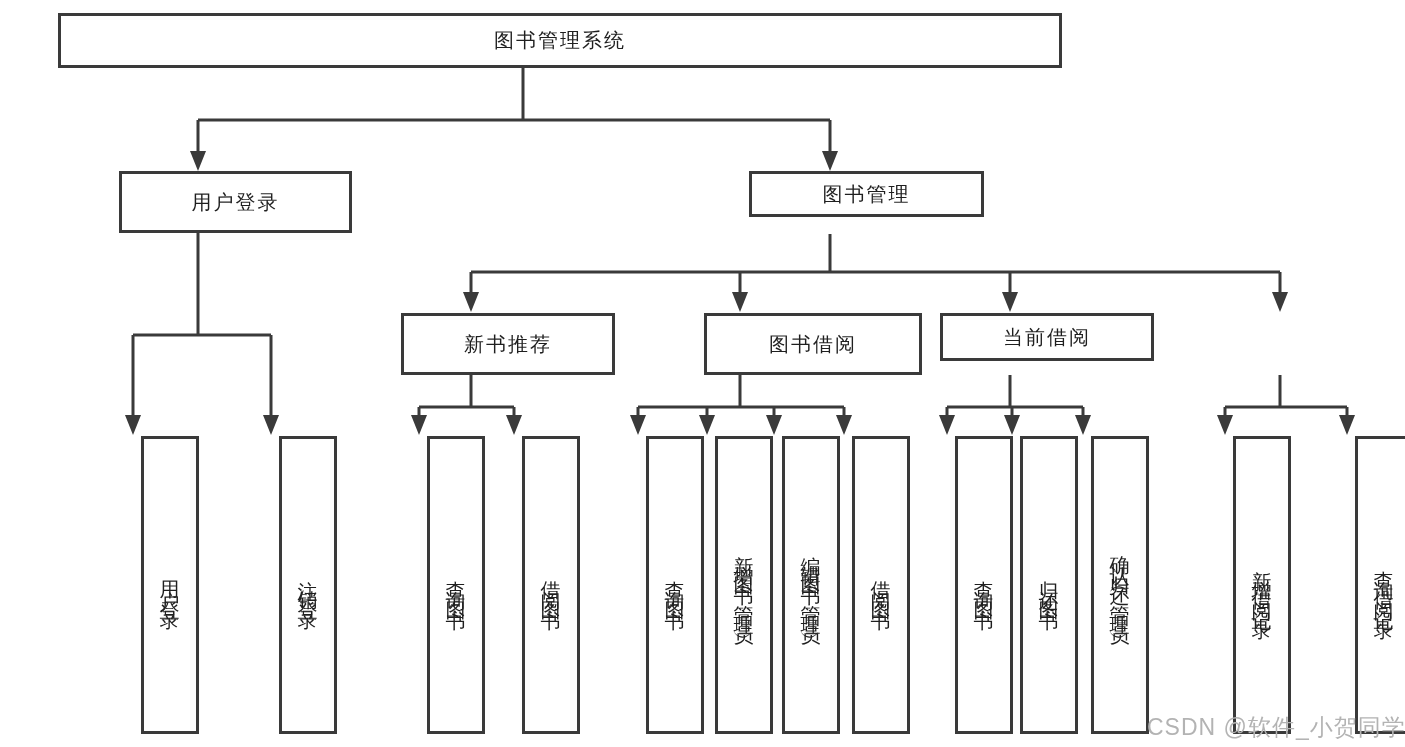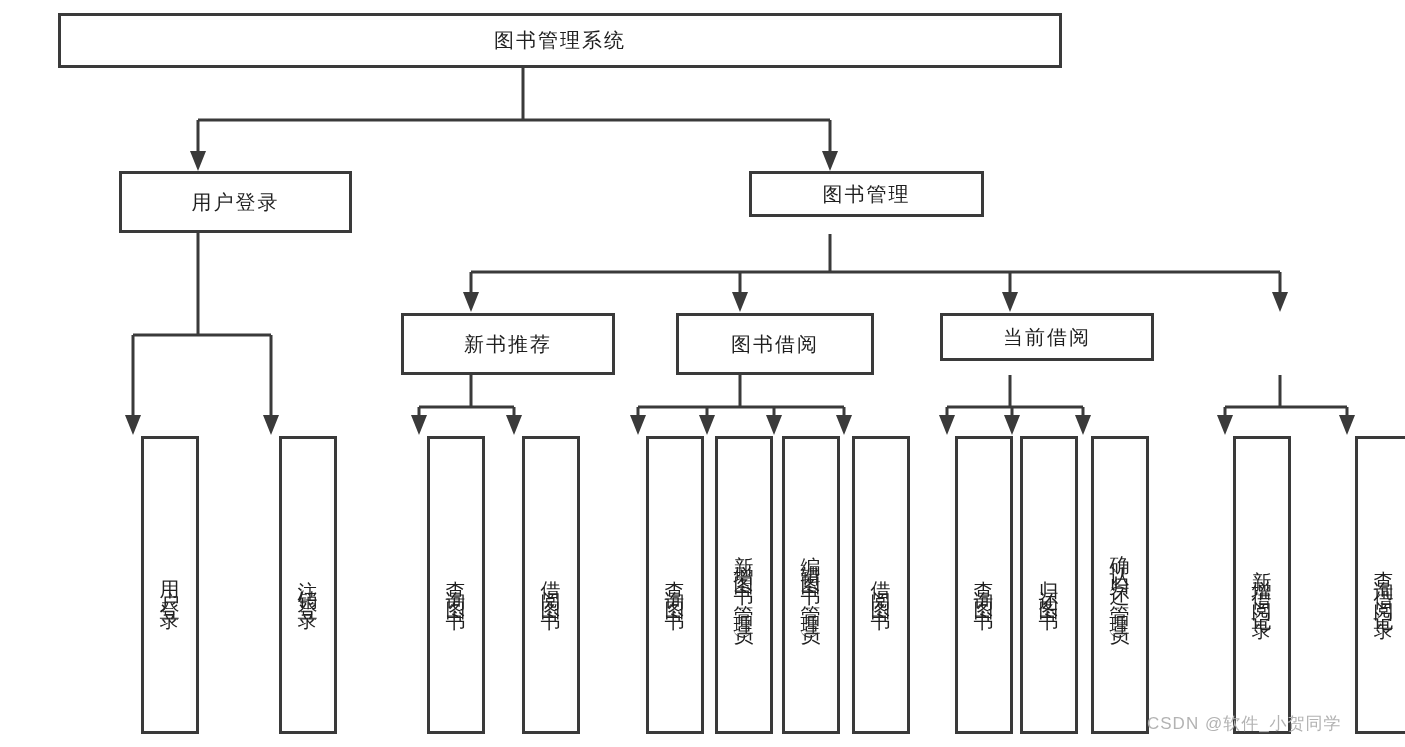--- a/index.html
+++ b/index.html
@@ -40,21 +40,21 @@
   .leaf .vtext{
     writing-mode:vertical-rl;
     font-size:20px;
     letter-spacing:10px;
     line-height:1;
     white-space:nowrap;
   }
   .watermark{
     position:absolute;
     left:1147px;top:712px;
-    font-size:17px;
+    font-size:23px;
     letter-spacing:1px;
     color:var(--watermark);
     white-space:nowrap;
     z-index:5;
   }
 </style>
 </head>
 <body>
 
 <div class="canvas">
@@ -119,21 +119,21 @@
   <div class="node h" style="left:82px;top:171px;width:233px;height:62px;">
     <span>用户登录</span>
   </div>
   <div class="node h" style="left:712px;top:171px;width:235px;height:46px;">
     <span>图书管理</span>
   </div>
 
   <div class="node h" style="left:364px;top:313px;width:214px;height:62px;">
     <span>新书推荐</span>
   </div>
-  <div class="node h" style="left:639px;top:313px;width:198px;height:62px;">
+  <div class="node h" style="left:667px;top:313px;width:218px;height:62px;">
     <span>图书借阅</span>
   </div>
   <div class="node h" style="left:903px;top:313px;width:214px;height:48px;">
     <span>当前借阅</span>
   </div>
 
   <div class="node leaf" style="left:104px;">
     <span class="vtext">用户登录</span>
   </div>
   <div class="node leaf" style="left:242px;">

